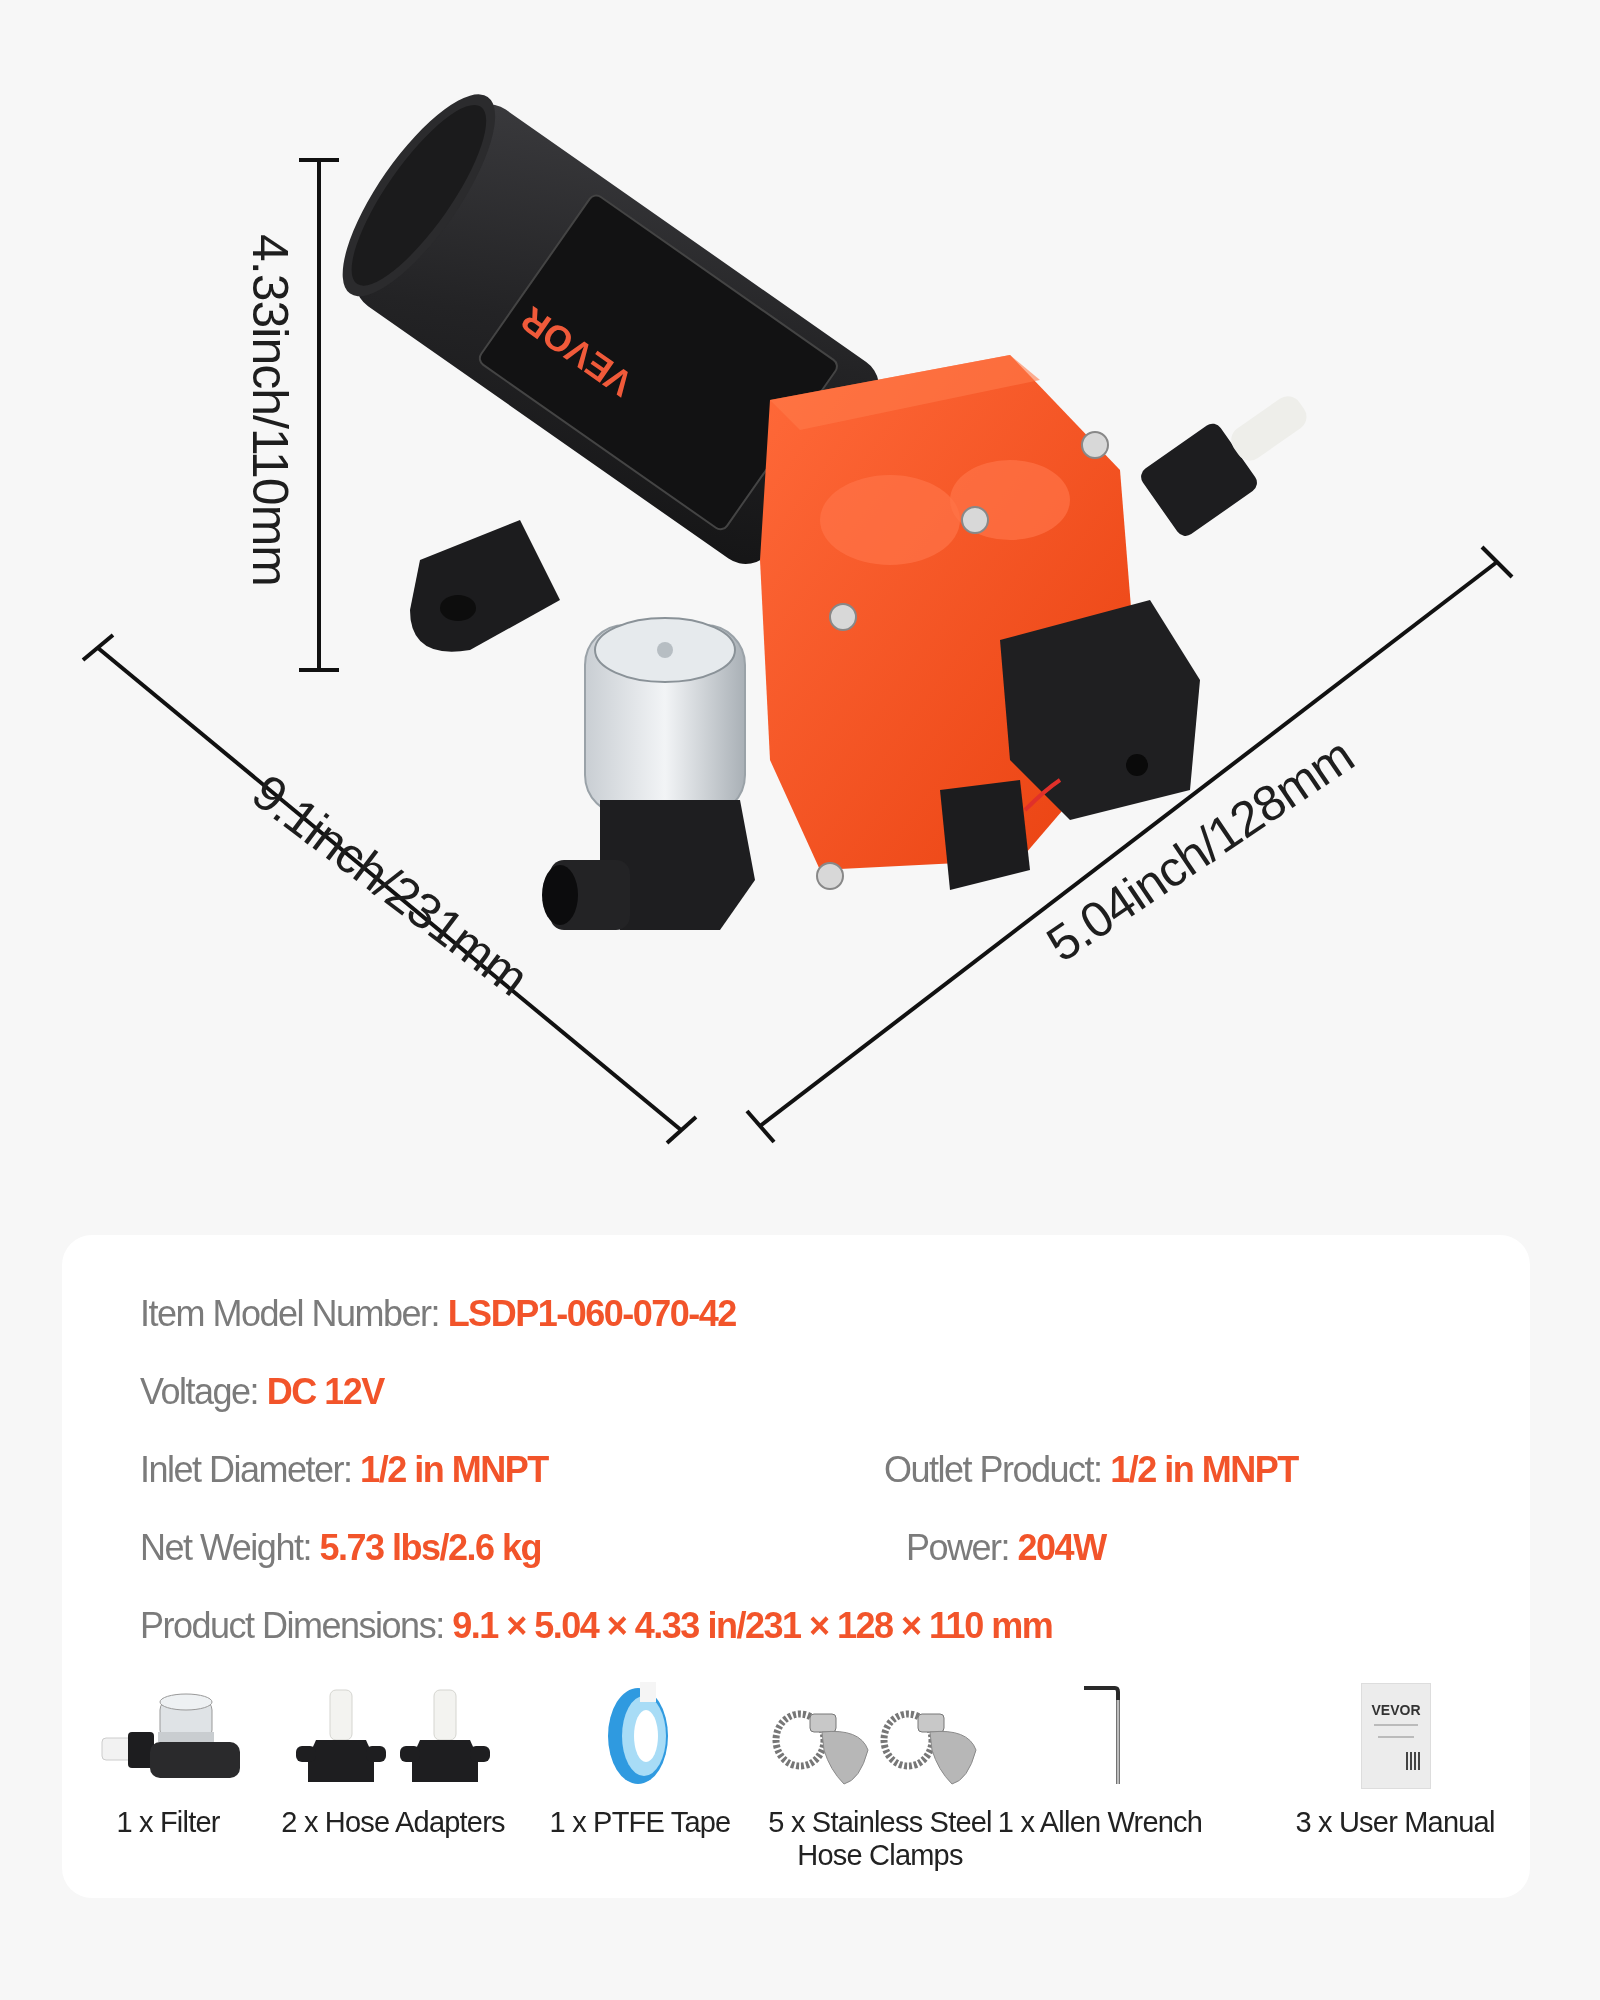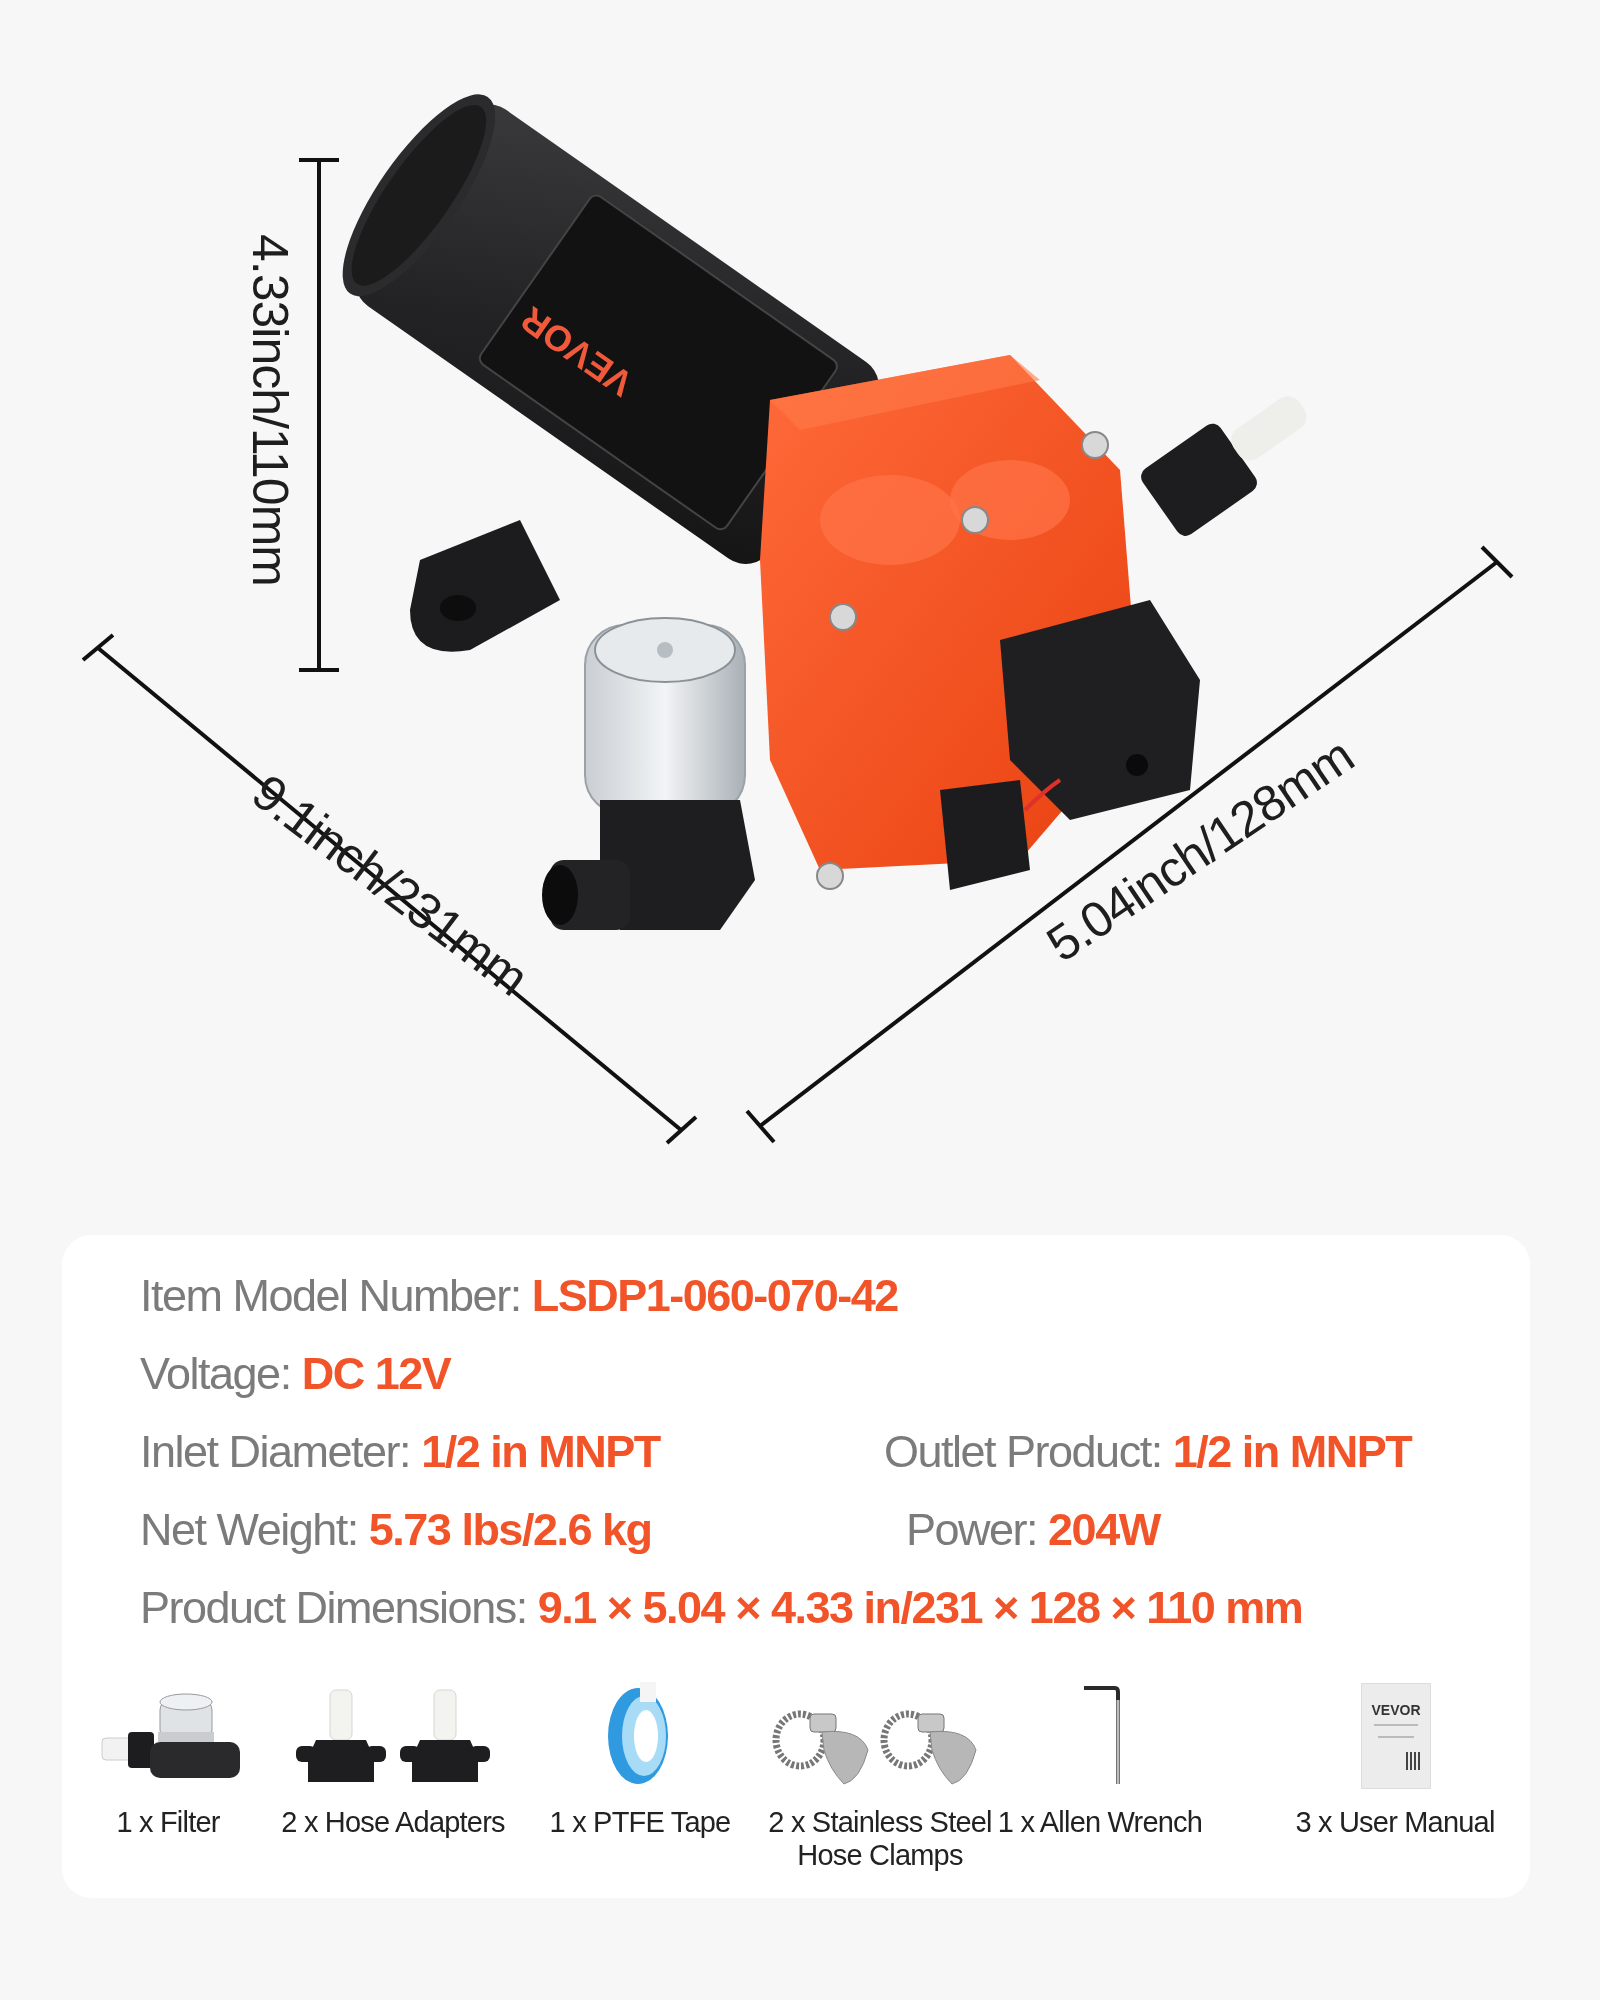--- a/index.html
+++ b/index.html
@@ -20,21 +20,21 @@
   .dim-height { left: 40px; top: 385px; width: 460px; text-align: center; transform: rotate(90deg); }
   .dim-length { left: 180px; top: 860px; width: 420px; text-align: center; transform: rotate(37deg); }
   .dim-width  { left: 980px; top: 825px; width: 440px; text-align: center; transform: rotate(-34deg); }
 
   
   .spec-card {
     position: absolute; left: 62px; top: 1235px; width: 1468px; height: 663px;
     background: #ffffff; border-radius: 30px;
   }
   .spec-row {
-    position: absolute; font-size: 45px; letter-spacing: -1.5px; white-space: nowrap; line-height: 1;
+    position: absolute; font-size: 36px; letter-spacing: -1.5px; white-space: nowrap; line-height: 1; margin-top: 23px;
   }
   .spec-label { color: #7b7b7b; }
   .spec-value { color: #f2542a; font-weight: bold; }
 
   
   .acc {
     position: absolute; top: 1680px; height: 200px; text-align: center;
   }
   .acc-img { position: absolute; left: 0; right: 0; top: 0; height: 110px; }
   .acc-label {
@@ -210,21 +210,21 @@
       <rect x="50" y="34" width="26" height="18" rx="4" fill="#c8c8c8" stroke="#777"></rect>
       <path d="M62 52 Q100 48 108 70 Q100 100 84 104 Q70 90 64 70 Z" fill="#b7b7b7" stroke="#8a8a8a"></path>
     </g>
     <g transform="translate(108,0)">
       <ellipse cx="40" cy="60" rx="24" ry="26" fill="none" stroke="#777" stroke-width="7" stroke-dasharray="3 2"></ellipse>
       <rect x="50" y="34" width="26" height="18" rx="4" fill="#c8c8c8" stroke="#777"></rect>
       <path d="M62 52 Q100 48 108 70 Q100 100 84 104 Q70 90 64 70 Z" fill="#b7b7b7" stroke="#8a8a8a"></path>
     </g>
   </svg>
   <div class="acc-label">
-    <span>2 x Stainless Steel</span><br>
+    <span>5 x Stainless Steel</span><br>
     <span>Hose Clamps</span>
   </div>
 </div>
 
 <div class="acc" style="left:1000px; width:200px;">
   <svg class="acc-img" viewBox="0 0 200 110">
     <path d="M84 8 L115 8 Q118 8 118 12 L118 104" stroke="#2a2a2a" stroke-width="4" fill="none"></path>
     <path d="M118 20 L118 104" stroke="#bdbdbd" stroke-width="3" fill="none"></path>
   </svg>
   <div class="acc-label">1 x Allen Wrench</div>

